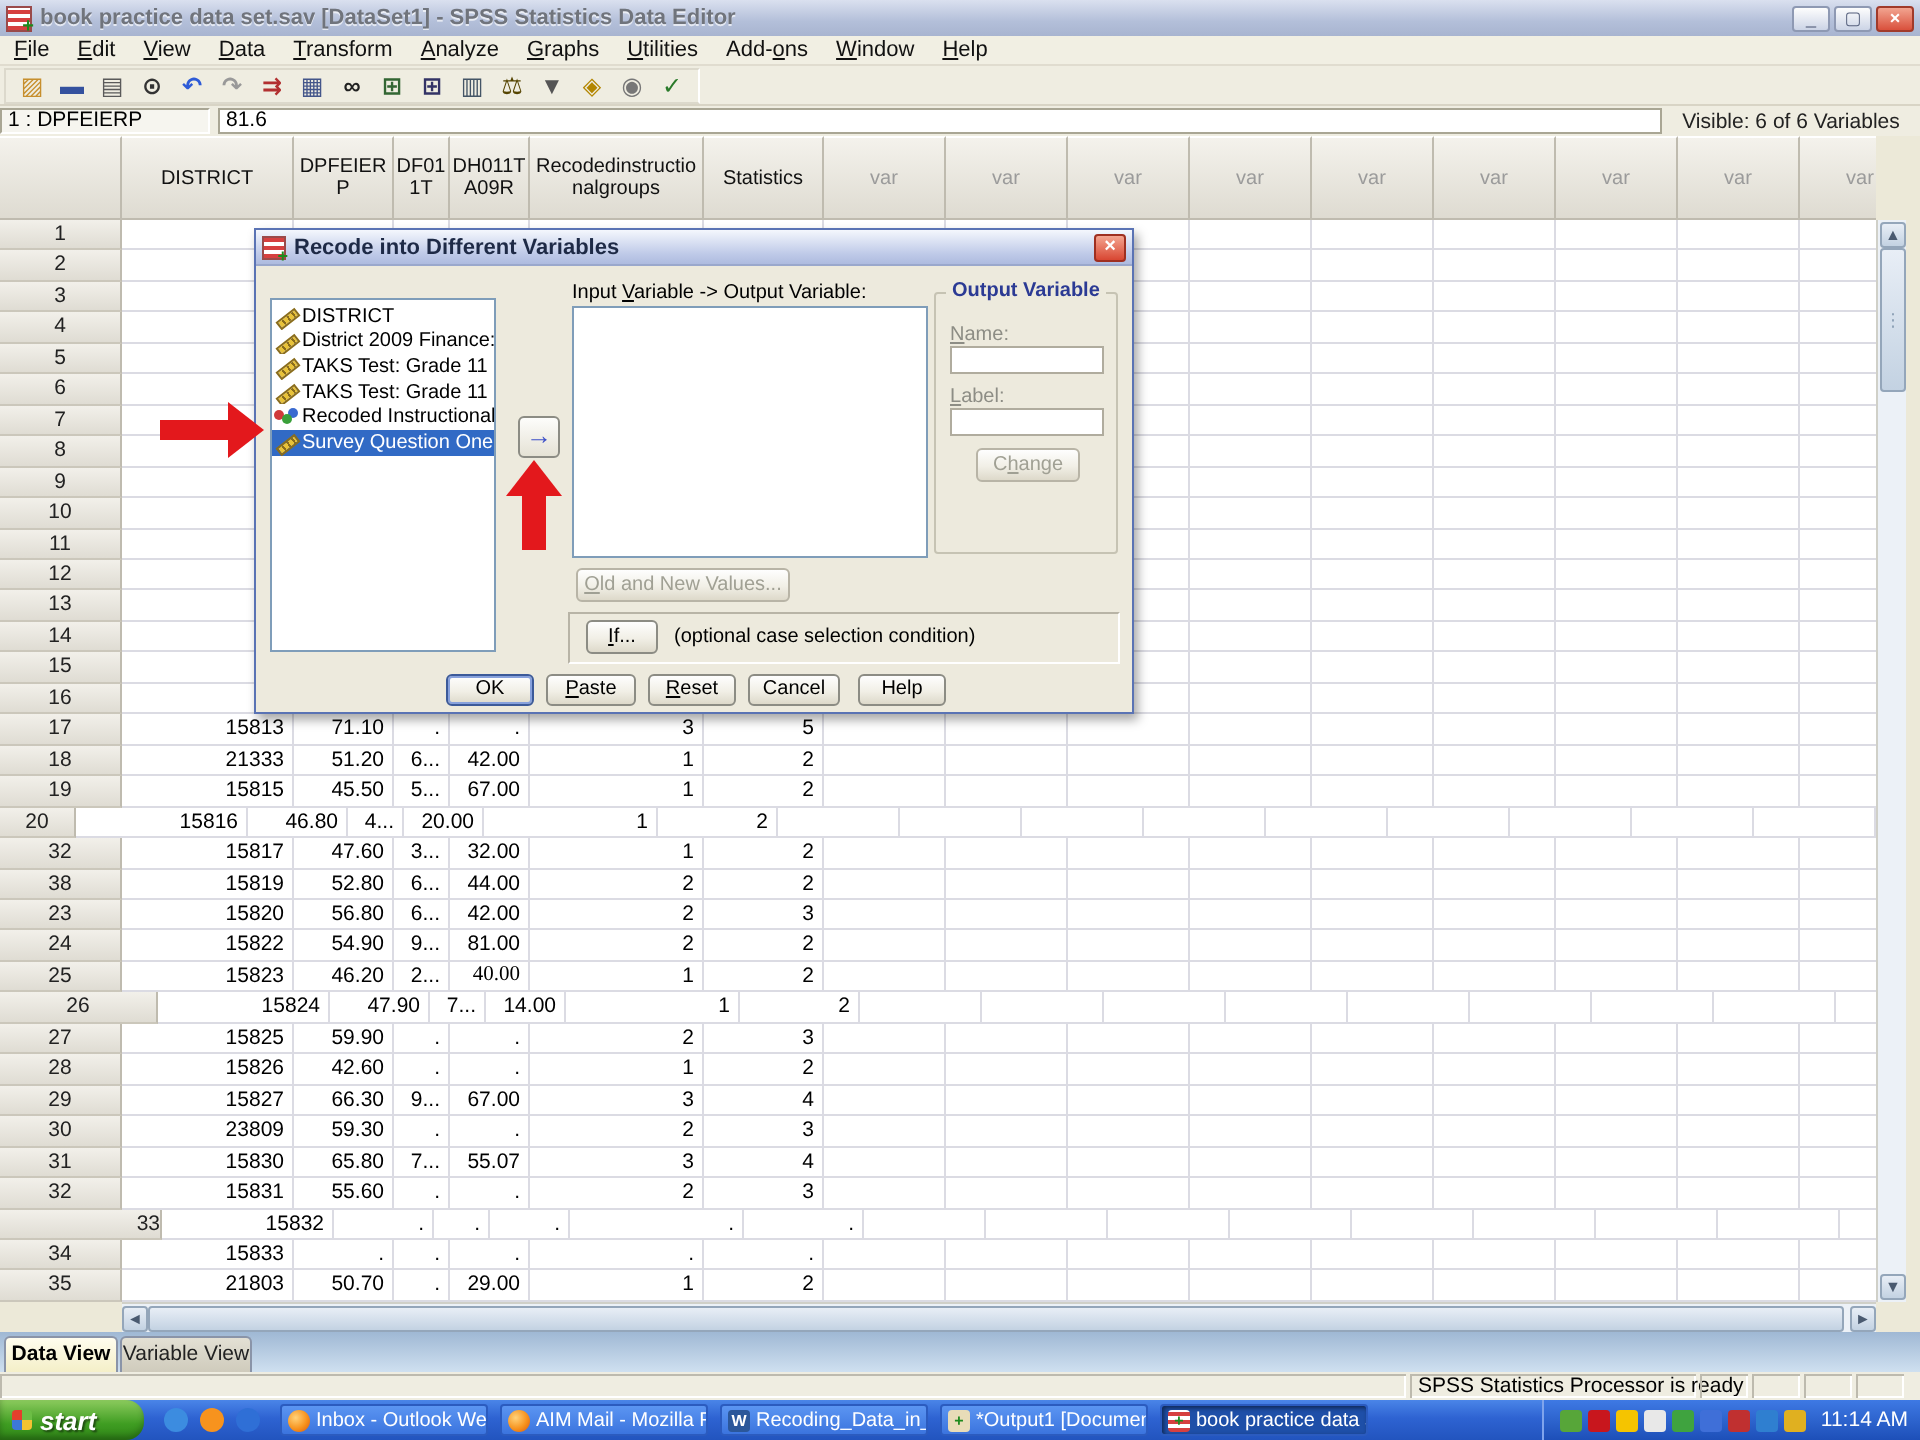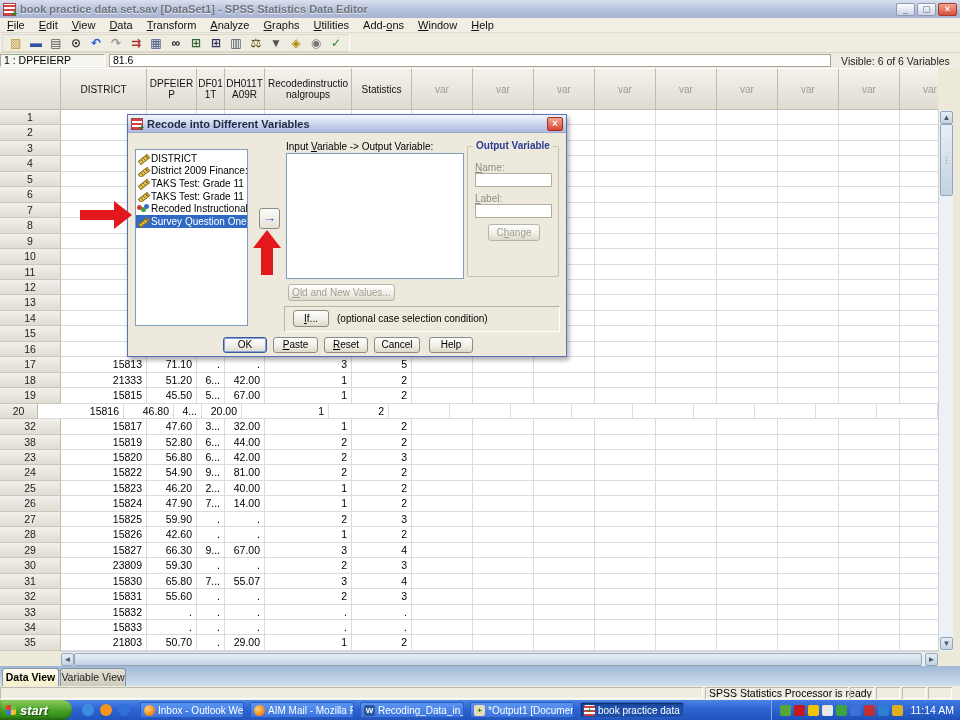--- a/index.html
+++ b/index.html
@@ -636,35 +636,35 @@
           <div class="cell" style="width: 61px;"></div>
           <div class="cell" style="width: 61px;"></div>
           <div class="cell" style="width: 61px;"></div>
           <div class="cell" style="width: 61px;"></div>
         </div>
         <div class="row">
           <div class="rh" style="width: 61px;">25</div>
           <div class="cell" style="width: 86px;">15823</div>
           <div class="cell" style="width: 50px;">46.20</div>
           <div class="cell" style="width: 28px;">2...</div>
-          <div class="cell" style="width: 40px;">40.00</div>
+          <div class="cell" style="width: 40px; font-family: Liberation Serif, serif;">40.00</div>
           <div class="cell" style="width: 87px;">1</div>
           <div class="cell" style="width: 60px;">2</div>
           <div class="cell" style="width: 61px;"></div>
           <div class="cell" style="width: 61px;"></div>
           <div class="cell" style="width: 61px;"></div>
           <div class="cell" style="width: 61px;"></div>
           <div class="cell" style="width: 61px;"></div>
           <div class="cell" style="width: 61px;"></div>
           <div class="cell" style="width: 61px;"></div>
           <div class="cell" style="width: 61px;"></div>
           <div class="cell" style="width: 61px;"></div>
         </div>
         <div class="row">
-          <div class="rh" style="width: 61px;">26</div>
+          <div class="rh" style="width: 79px;">26</div>
           <div class="cell" style="width: 86px;">15824</div>
           <div class="cell" style="width: 50px;">47.90</div>
           <div class="cell" style="width: 28px;">7...</div>
           <div class="cell" style="width: 40px;">14.00</div>
           <div class="cell" style="width: 87px;">1</div>
           <div class="cell" style="width: 60px;">2</div>
           <div class="cell" style="width: 61px;"></div>
           <div class="cell" style="width: 61px;"></div>
           <div class="cell" style="width: 61px;"></div>
           <div class="cell" style="width: 61px;"></div>
@@ -776,21 +776,21 @@
           <div class="cell" style="width: 61px;"></div>
           <div class="cell" style="width: 61px;"></div>
           <div class="cell" style="width: 61px;"></div>
           <div class="cell" style="width: 61px;"></div>
           <div class="cell" style="width: 61px;"></div>
           <div class="cell" style="width: 61px;"></div>
           <div class="cell" style="width: 61px;"></div>
           <div class="cell" style="width: 61px;"></div>
         </div>
         <div class="row">
-          <div class="rh" style="width: 61px;">33</div>
+          <div class="rh" style="width: 81px; text-align: right;">33</div>
           <div class="cell" style="width: 86px;">15832</div>
           <div class="cell" style="width: 50px;">.</div>
           <div class="cell" style="width: 28px;">.</div>
           <div class="cell" style="width: 40px;">.</div>
           <div class="cell" style="width: 87px;">.</div>
           <div class="cell" style="width: 60px;">.</div>
           <div class="cell" style="width: 61px;"></div>
           <div class="cell" style="width: 61px;"></div>
           <div class="cell" style="width: 61px;"></div>
           <div class="cell" style="width: 61px;"></div>

